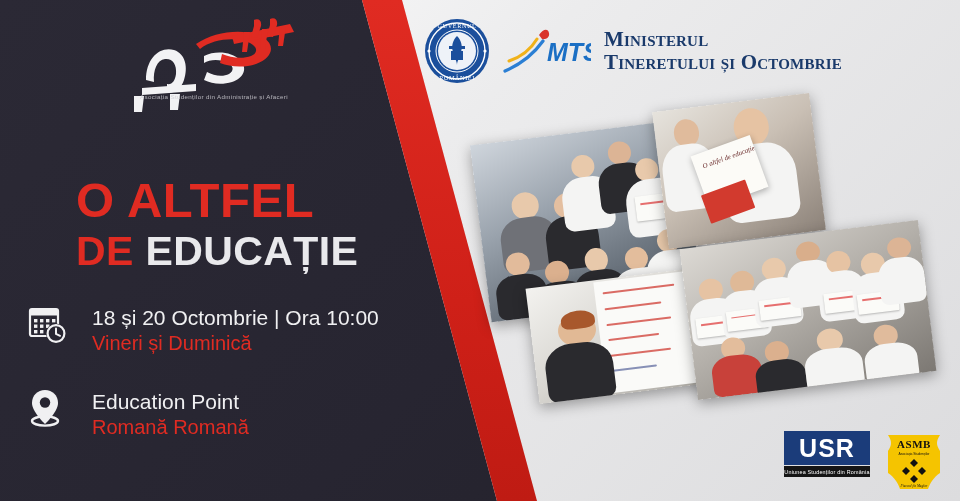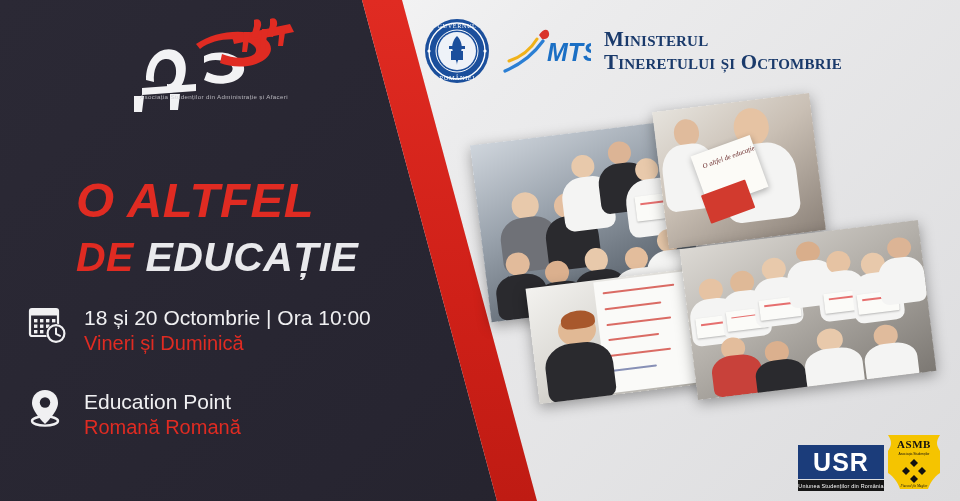--- a/index.html
+++ b/index.html
@@ -44,34 +44,34 @@
   .gov-seal{width:66px;height:66px;flex:0 0 auto;}
   .mts-mark{width:88px;height:52px;flex:0 0 auto;}
   .ministry-text{
     font-family:"Liberation Serif",serif;color:#1a3a6b;line-height:1.1;
     font-size:21px;letter-spacing:.2px;font-variant:small-caps;white-space:nowrap;font-weight:bold;
   }
   .ministry-text .l1{display:block;}
   .ministry-text .l2{display:block;}
 
   
-  .headline{position:absolute;left:76px;top:176px;z-index:6;font-style:italic;}
+  .headline{position:absolute;left:76px;top:176px;z-index:6;}
   .headline .l1{
     font-size:49px;font-weight:bold;color:#e02b22;letter-spacing:.5px;
     line-height:.98;white-space:nowrap;
   }
   .headline .l2{
     font-size:41px;font-weight:bold;letter-spacing:.4px;line-height:1.05;
-    margin-top:12px;white-space:nowrap;
+    margin-top:6px;white-space:nowrap;
   }
   .headline .de{color:#e02b22;}
   .headline .edu{color:#e9e9ec;}
 
   
-  .info{position:absolute;left:28px;z-index:6;display:flex;align-items:flex-start;gap:16px;}
+  .info{position:absolute;left:28px;z-index:6;display:flex;align-items:flex-start;gap:24px;}
   .info-date{top:304px;}
   .info-place{top:388px;}
   .info .icon{flex:0 0 auto;width:40px;height:42px;}
   .info .lines{padding-top:1px;}
   .info .primary{font-size:21px;color:#f0f0f2;line-height:1.22;white-space:nowrap;}
   .info .secondary{font-size:20px;color:#e02b22;line-height:1.22;white-space:nowrap;}
 
   
   .collage{position:absolute;left:470px;top:96px;width:470px;height:310px;z-index:5;}
   .ph{
@@ -100,21 +100,21 @@
   .head{position:absolute;border-radius:50%;}
   .shirt{position:absolute;border-radius:40% 40% 18% 18%;background:#f4f4f3;}
   .dark-shirt{background:#2a2a2e;}
   .cert{position:absolute;background:#fbfbf8;border-radius:1px;box-shadow:0 1px 2px rgba(0,0,0,.25);}
   .cert::after{content:"";position:absolute;left:12%;top:26%;width:70%;height:10%;background:#d33;opacity:.7;}
   .board{position:absolute;background:#fafaf8;}
   .board .ln{position:absolute;height:2px;background:#cf3b33;opacity:.75;border-radius:1px;}
   .board .ln.b{background:#3a4a8a;opacity:.6;}
 
   
-  .sponsors{position:absolute;right:16px;bottom:10px;display:flex;align-items:flex-end;z-index:6;}
+  .sponsors{position:absolute;right:16px;bottom:10px;display:flex;align-items:flex-start;gap:14px;z-index:6;}
   .usr-logo{width:86px;height:46px;position:relative;}
   .usr-bar{position:absolute;left:0;right:0;top:0;height:34px;background:#1b3c7a;
            display:flex;align-items:center;justify-content:center;}
   .usr-bar span{color:#fff;font-weight:bold;font-size:25px;letter-spacing:1px;line-height:1;}
   .usr-sub{position:absolute;left:0;right:0;bottom:0;height:11px;background:#151515;
            color:#fff;font-size:5.4px;display:flex;align-items:center;justify-content:center;
            letter-spacing:.2px;white-space:nowrap;}
   .asmb-logo{width:60px;height:60px;position:relative;}
 </style>
 </head>

